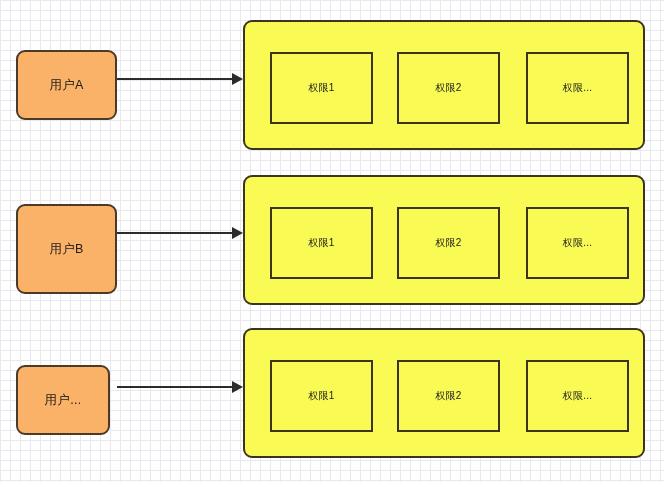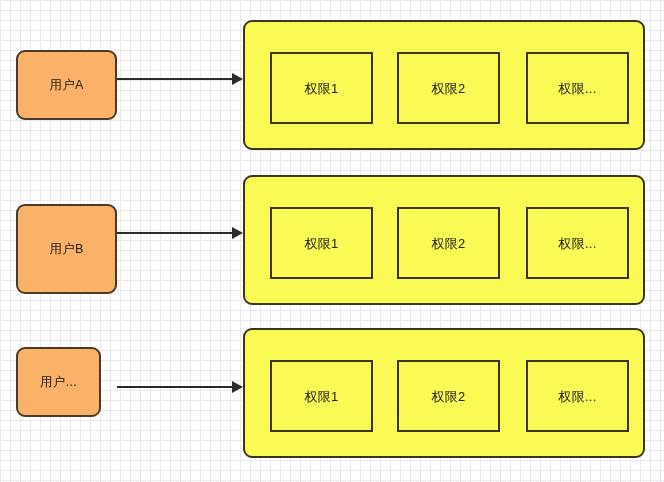--- a/index.html
+++ b/index.html
@@ -67,21 +67,21 @@
     position: absolute;
     box-sizing: border-box;
     background: #FAFA55;
     border: 2px solid #3d3420;
     border-radius: 0;
     display: flex;
     align-items: center;
     justify-content: center;
   }
   .perm-box .box-label {
-    font-size: 13px;
+    font-size: 10px;
     color: #20201c;
     letter-spacing: 0.3px;
     line-height: 1;
     white-space: nowrap;
   }
 
   
   .connector {
     position: absolute;
     pointer-events: none;
@@ -145,21 +145,21 @@
       <span class="box-label">权限1</span>
     </div>
     <div class="perm-box" style="left:152px; top:30px; width:103px; height:72px;">
       <span class="box-label">权限2</span>
     </div>
     <div class="perm-box" style="left:281px; top:30px; width:103px; height:72px;">
       <span class="box-label">权限...</span>
     </div>
   </div>
 
-  <div class="user-node" style="left:16px; top:347px; width:85px; height:70px;">
+  <div class="user-node" style="left:16px; top:365px; width:94px; height:70px;">
     <span class="node-label">用户...</span>
   </div>
 
   <div class="connector" style="left:117px; top:380px; width:126px; height:14px;">
     <div class="edge-line" style="width:116px;"></div>
     <div class="arrow-head" style="left:115px;"></div>
   </div>
 
   <div class="perm-group" style="left:243px; top:328px; width:402px; height:130px;">
     <div class="perm-box" style="left:25px; top:30px; width:103px; height:72px;">

